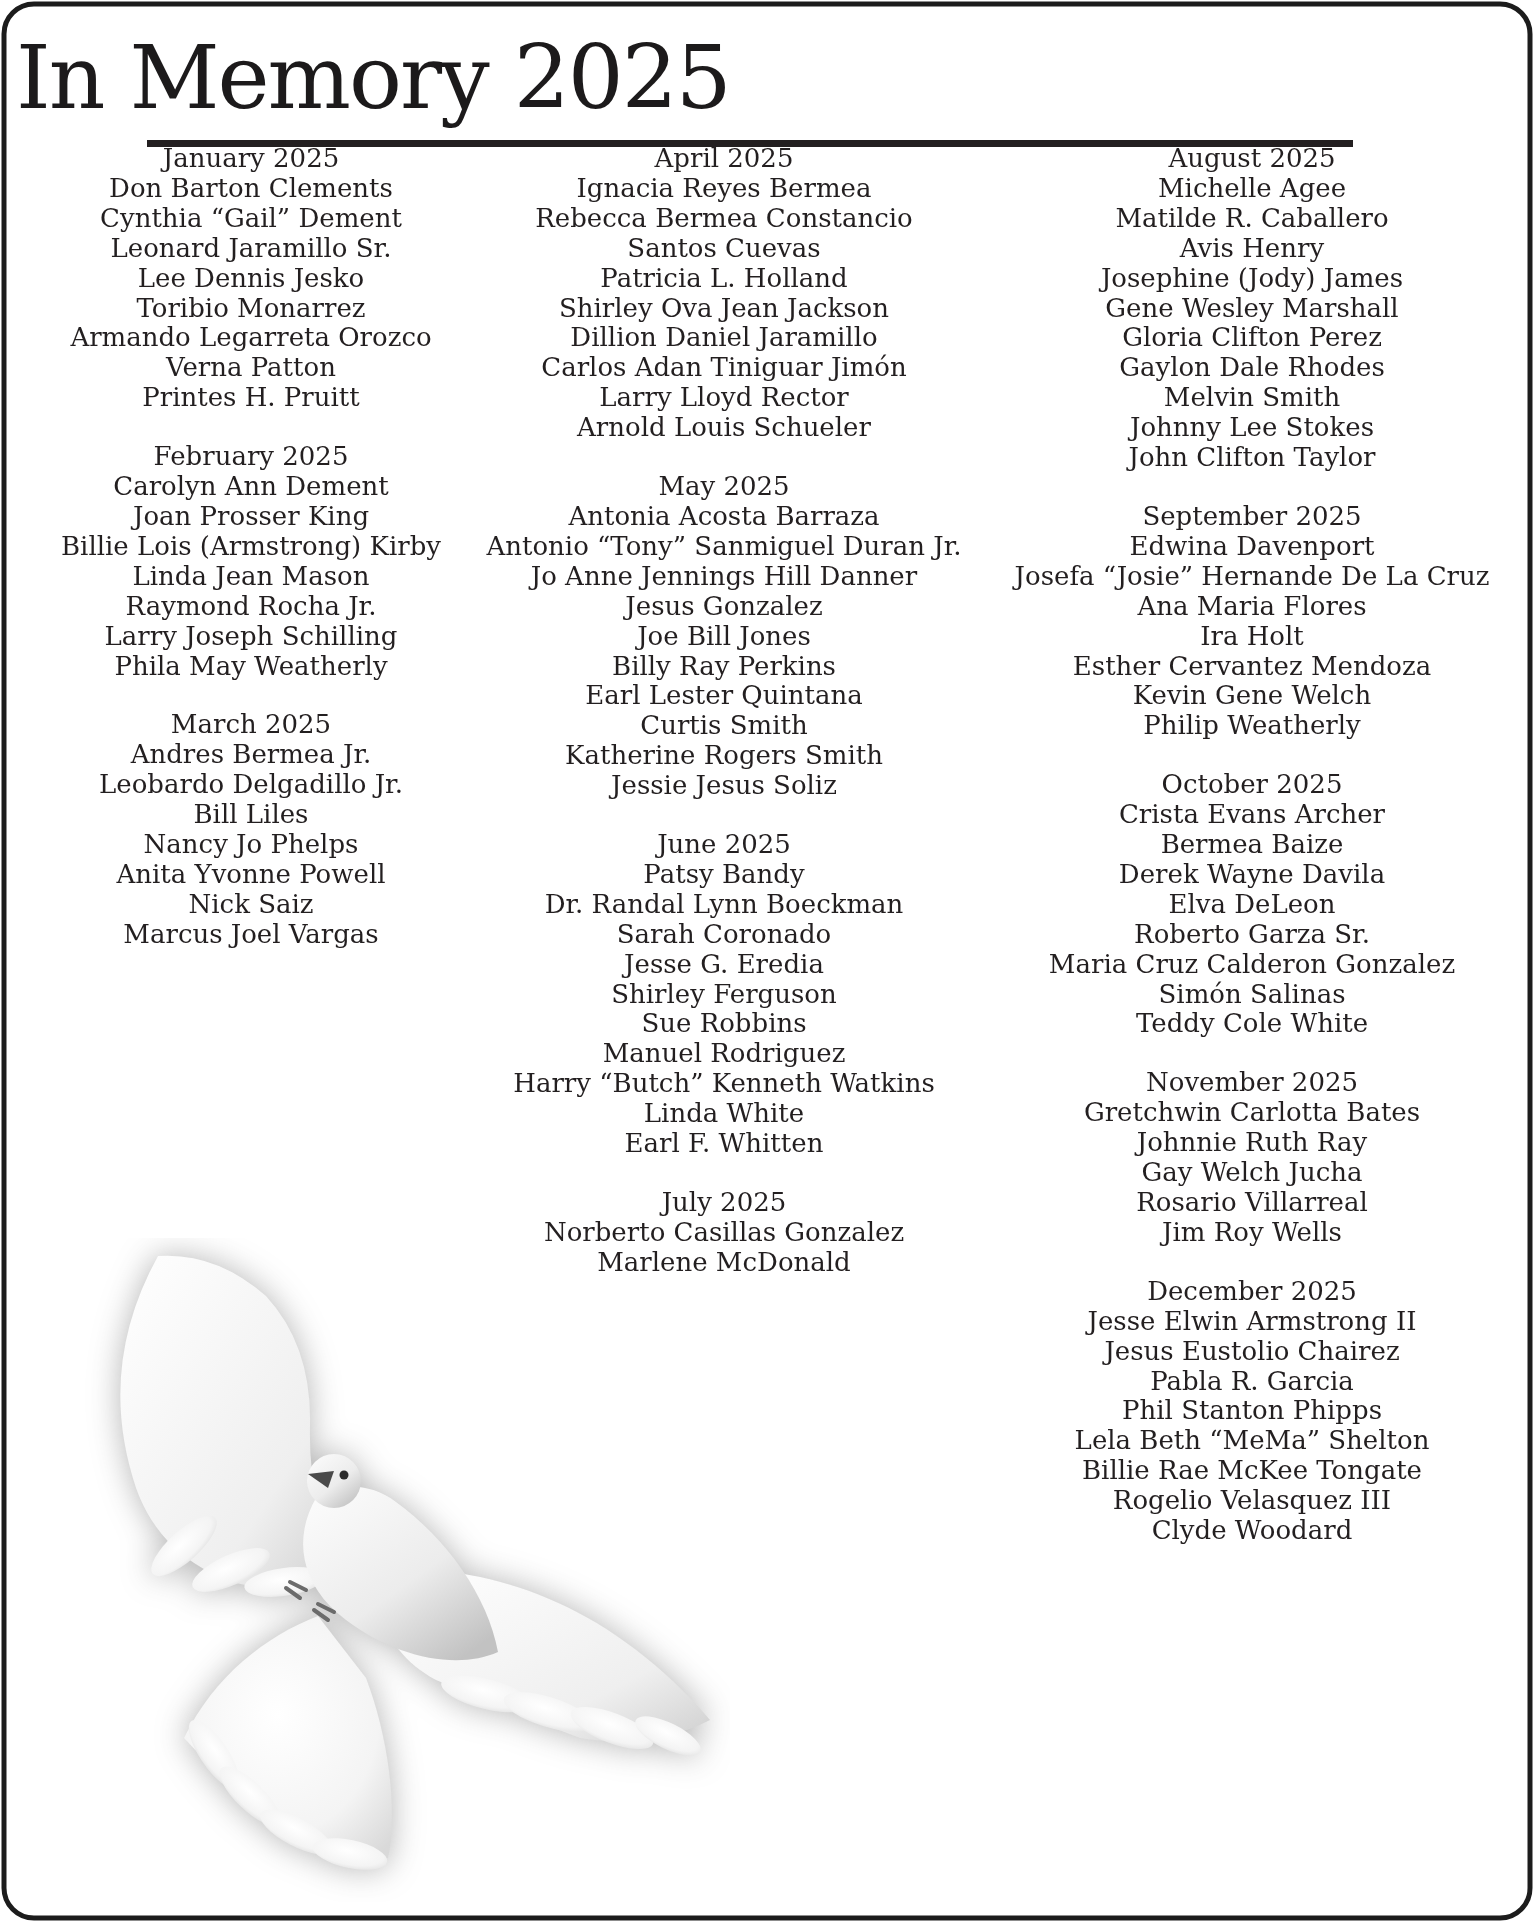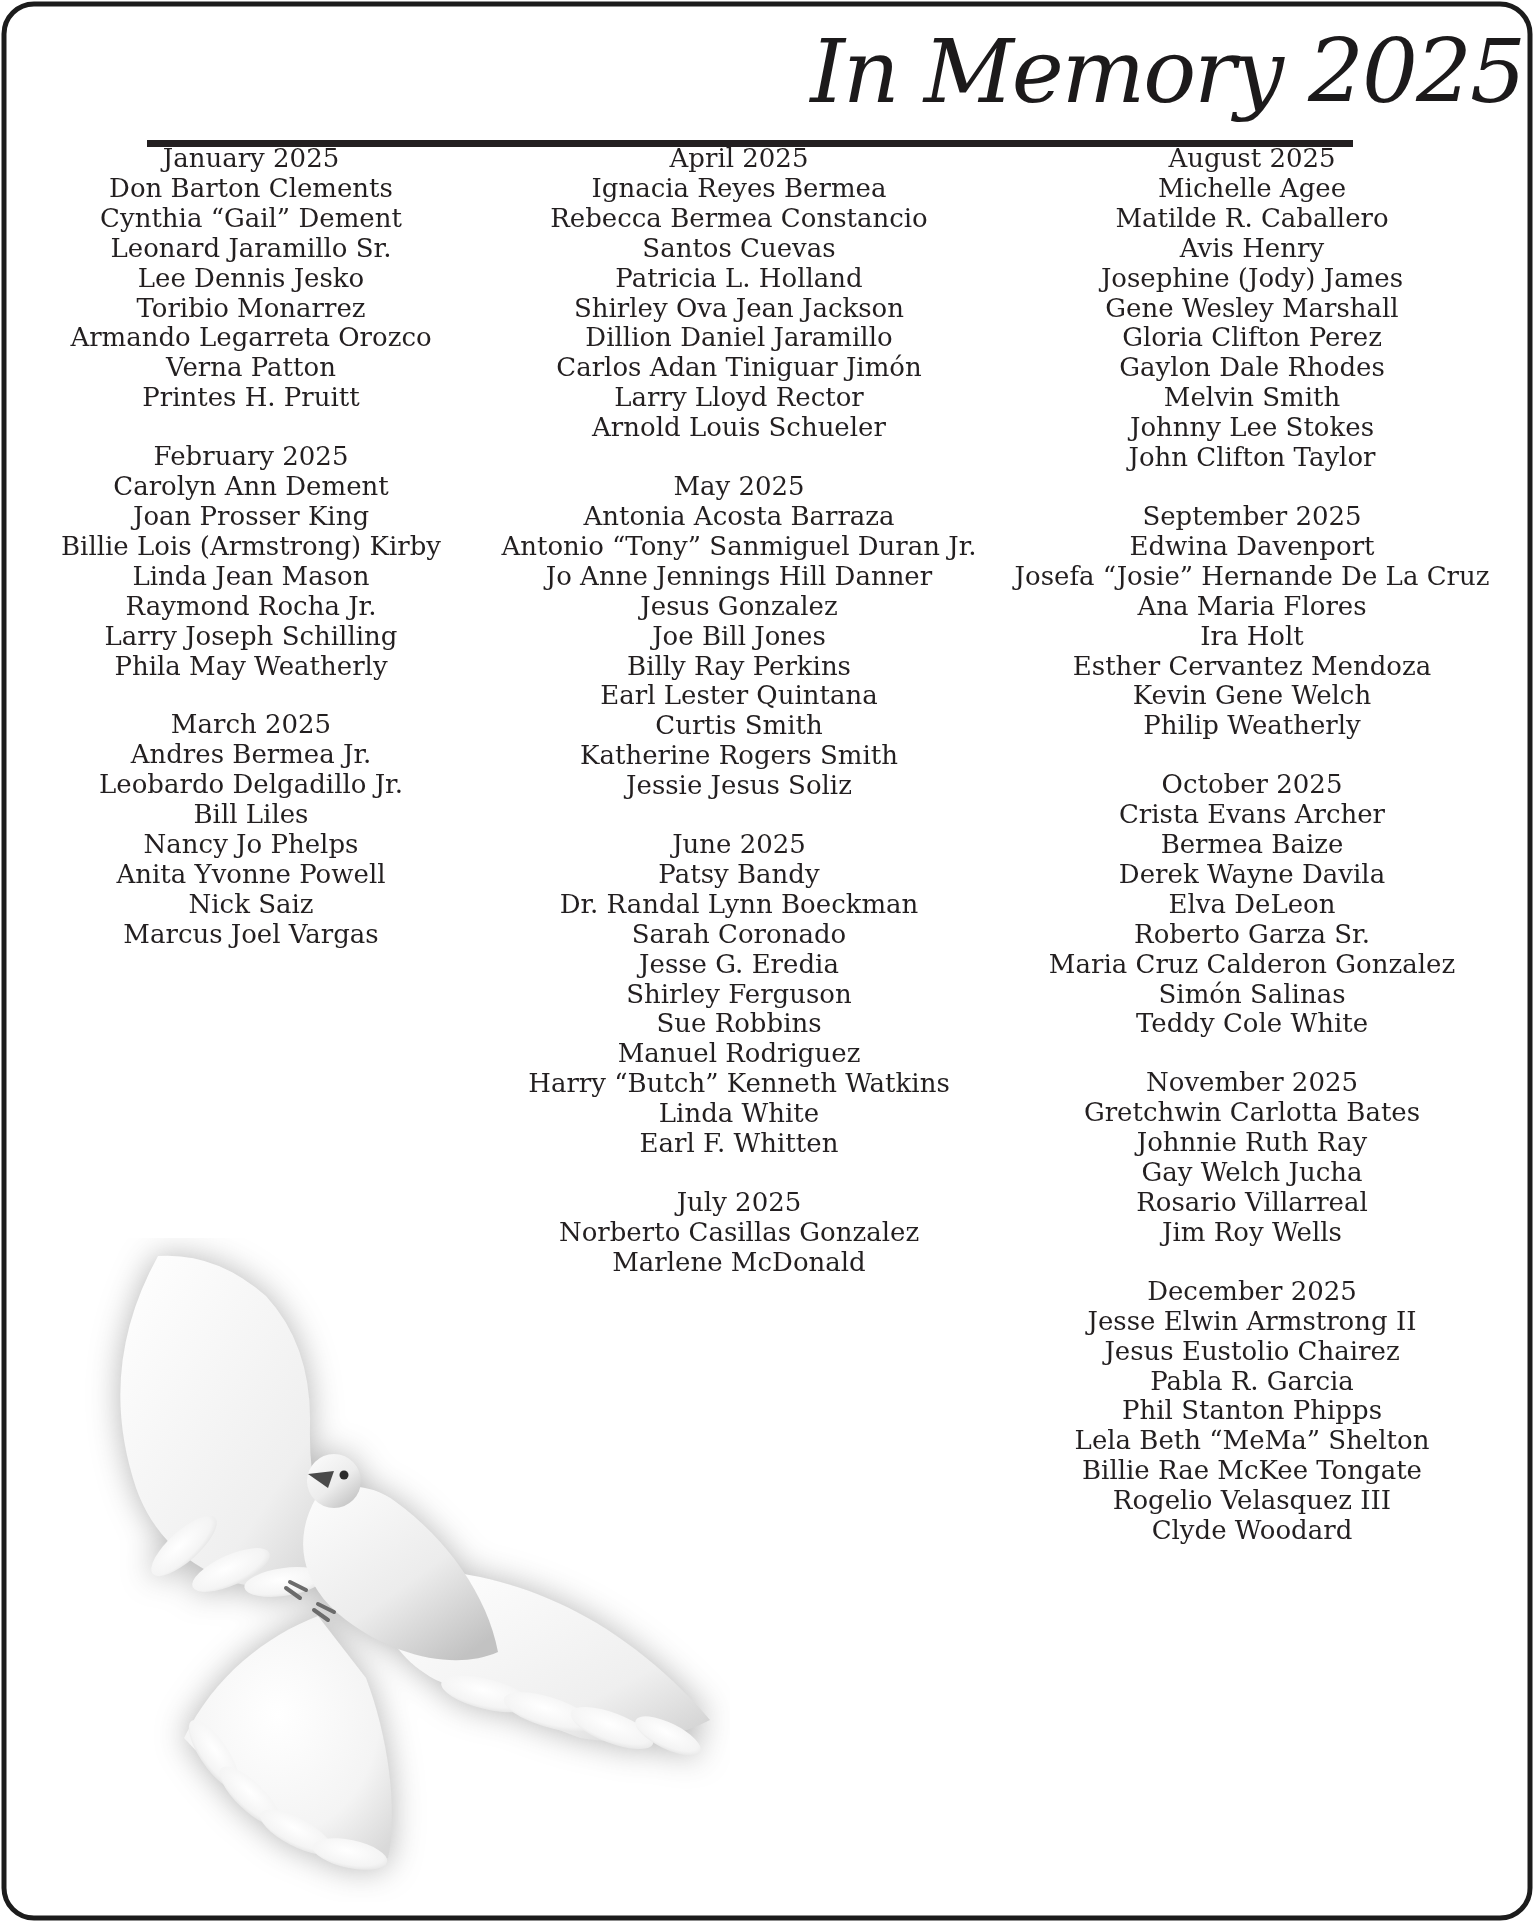--- a/index.html
+++ b/index.html
@@ -21,24 +21,23 @@
     left: 0; top: 0;
     width: 1534px;
     height: 1922px;
     pointer-events: none;
   }
   .page-title {
     position: absolute;
     left: 0;
     right: 0;
     top: 6px;
-    margin: 10px;
-    text-align: right;
+    margin: 16px;
+    text-align: left;
     font-family: "DejaVu Serif", serif;
-    font-style: italic;
     font-weight: 400;
     font-size: 88px;
     line-height: 112px;
     letter-spacing: -2px;
     color: #1c1a1b;
   }
   .title-rule {
     position: absolute;
     left: 147px;
     top: 140px;
@@ -51,21 +50,21 @@
     left: 0;
     top: 144px;
     width: 1534px;
   }
   .column {
     position: absolute;
     top: 0;
     text-align: center;
   }
   .column-1 { left: 36px;  width: 430px; }
-  .column-2 { left: 469px; width: 540px; }
+  .column-2 { left: 454px; width: 540px; }
   .column-3 { left: 978px; width: 548px; }
   .month-section {
     margin: 0 0 29px 0;
   }
   .month-header {
     margin: 0;
     font-size: 26px;
     font-weight: 400;
     line-height: 29.9px;
     white-space: nowrap;

